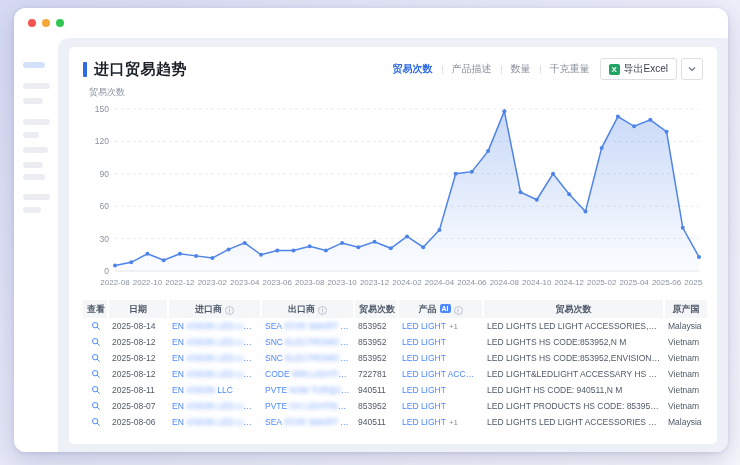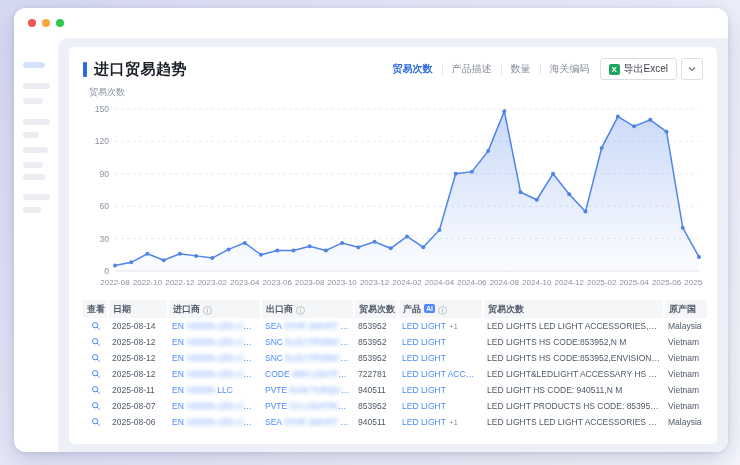--- a/index.html
+++ b/index.html
@@ -48,21 +48,21 @@
         font-size:8px; font-weight:bold; display:flex; align-items:center; justify-content:center; }
   .chev{ font-size:8px; color:#6b7280; }
   
   .chart-block{ margin-top:4px; }
   .chart-label{ font-size:9px; color:#8a919f; margin:2px 0 0 6px; }
   .chart-wrap{ overflow:hidden; }
   
   table{ border-collapse:collapse; table-layout:fixed; width:100%; margin-top:3px; }
   th{
     background:#f5f6f8; font-size:9px; font-weight:bold; color:#4e5969;
-    text-align:left; height:18px; padding:0 4px; border-right:2px solid #fff;
+    text-align:center; height:18px; padding:0 4px; border-right:2px solid #fff;
     white-space:nowrap; overflow:hidden;
   }
   th:last-child{ border-right:none; }
   td{
     font-size:8.5px; color:#4e5969; height:16px; padding:0 4px;
     white-space:nowrap; overflow:hidden; text-overflow:ellipsis;
   }
   .lnk{ color:#4d88ff; }
   .blur{ filter:blur(2.1px); opacity:.8; }
   .plus{ color:#8a919f; margin-left:3px; font-size:8px; }
@@ -108,21 +108,21 @@
             <span class="card-title">进口贸易趋势</span>
           </div>
           <div class="head-right">
             <div class="tabs">
                 <span class="tab active">贸易次数</span>
                 <span class="tabsep"></span>
                 <span class="tab">产品描述</span>
                 <span class="tabsep"></span>
                 <span class="tab">数量</span>
                 <span class="tabsep"></span>
-                <span class="tab">海关编码</span>
+                <span class="tab">千克重量</span>
               </div>
             <div class="btn-group">
               <button class="btn">
                 <span class="xls">X</span>
                 <span>导出Excel</span>
               </button>
               <button class="btn caret">
                 <svg class="chev" width="8" height="6" viewBox="0 0 8 6">
                     <polyline points="1,1.5 4,4.5 7,1.5" fill="none" stroke="#6b7280" stroke-width="1.2"></polyline>
                   </svg>

